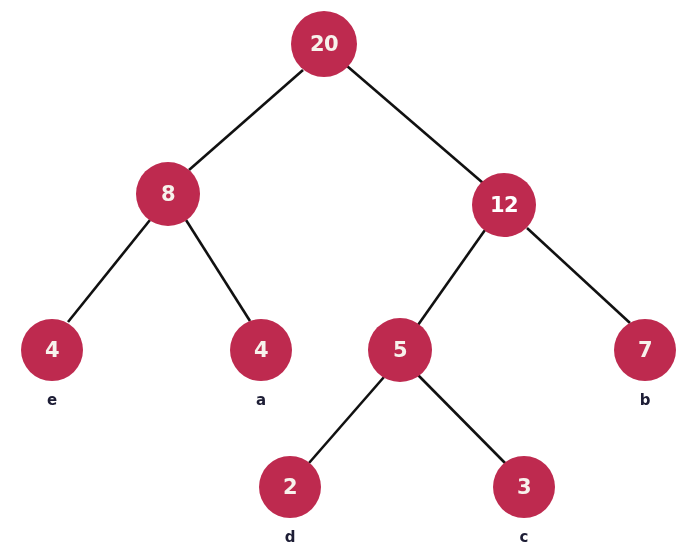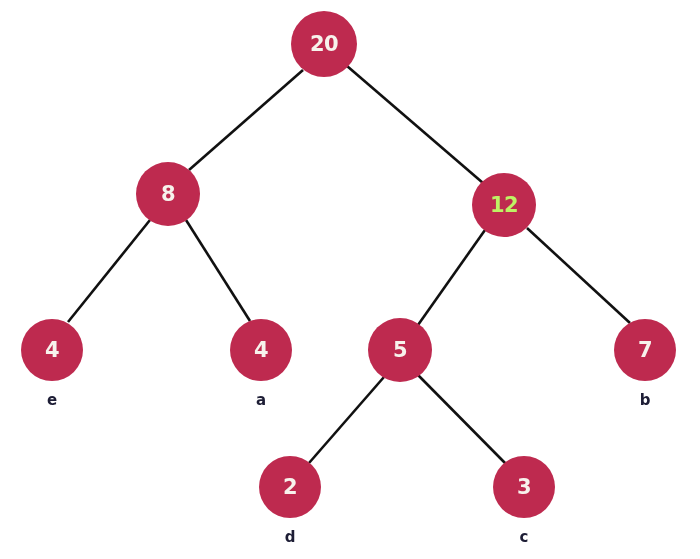--- a/index.html
+++ b/index.html
@@ -72,21 +72,21 @@
     </svg>
 
   <div id="node-layer">
       <div class="tree-node" style="left: 291px; top: 11px; width: 66px; height: 66px; background: rgb(190, 42, 79);">
         <span class="tree-node-value" style="color: rgb(247, 242, 236);">20</span>
       </div>
       <div class="tree-node" style="left: 136px; top: 162px; width: 64px; height: 64px; background: rgb(190, 42, 79);">
         <span class="tree-node-value" style="color: rgb(247, 242, 236);">8</span>
       </div>
       <div class="tree-node" style="left: 472px; top: 173px; width: 64px; height: 64px; background: rgb(190, 42, 79);">
-        <span class="tree-node-value" style="color: #bef264;">12</span>
+        <span class="tree-node-value" style="color: #ffffff;">12</span>
       </div>
       <div class="tree-node" style="left: 21px; top: 319px; width: 62px; height: 62px; background: rgb(190, 42, 79);">
         <span class="tree-node-value" style="color: rgb(247, 242, 236);">4</span>
       </div>
       <div class="node-caption" style="left: 22px; top: 393px; width: 60px; color: rgb(29, 29, 53);">e</div>
       <div class="tree-node" style="left: 230px; top: 319px; width: 62px; height: 62px; background: rgb(190, 42, 79);">
         <span class="tree-node-value" style="color: rgb(247, 242, 236);">4</span>
       </div>
       <div class="node-caption" style="left: 231px; top: 393px; width: 60px; color: rgb(29, 29, 53);">a</div>
       <div class="tree-node" style="left: 368px; top: 318px; width: 64px; height: 64px; background: rgb(190, 42, 79);">

